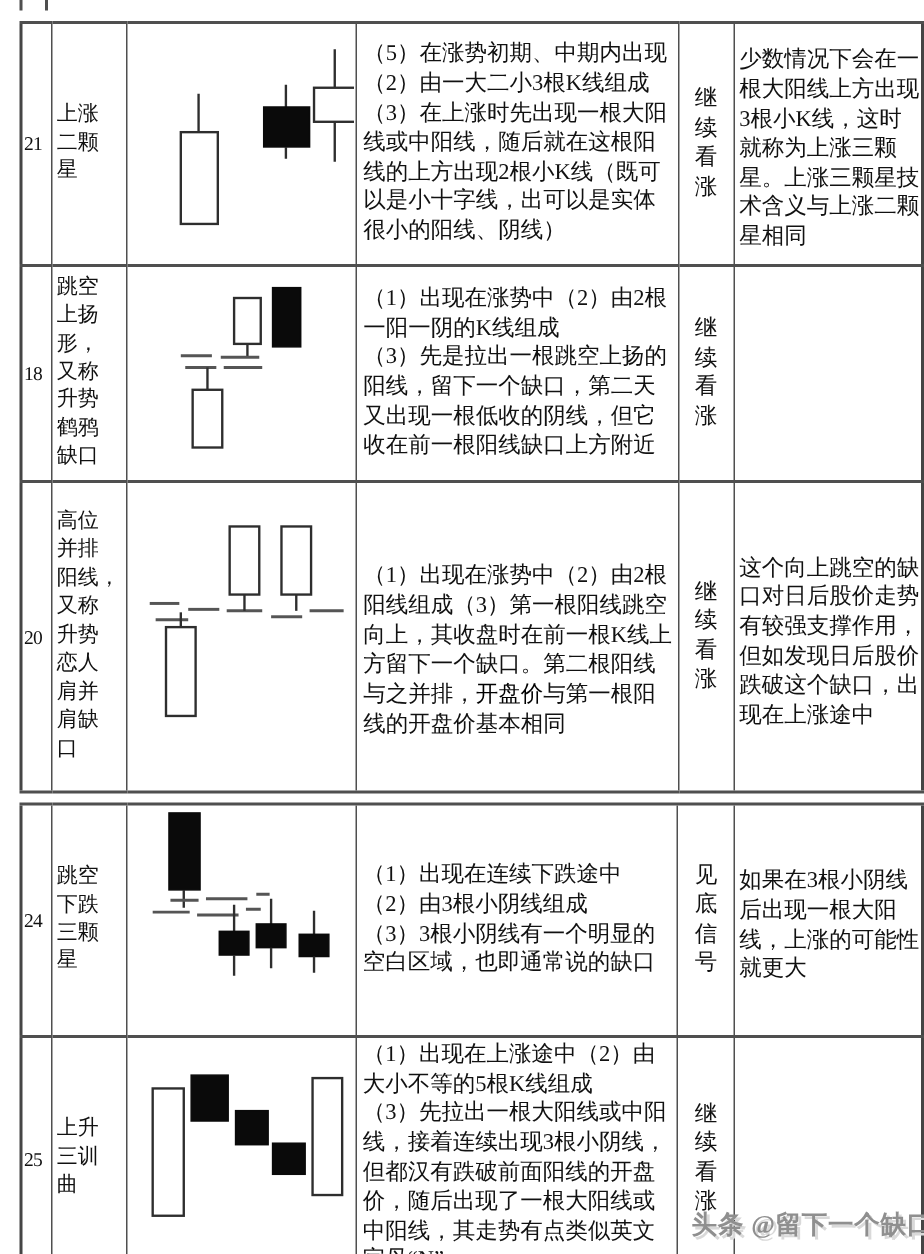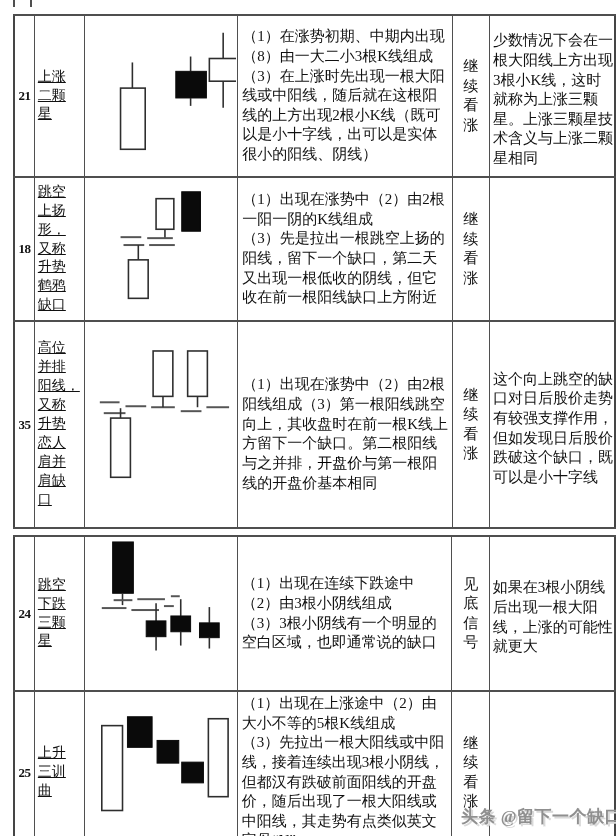--- a/index.html
+++ b/index.html
@@ -11,26 +11,26 @@
     position:absolute;left:13px;border-collapse:collapse;table-layout:fixed;
     background:#fff;border:2px solid #454545;
   }
   #table1{top:14px;}
   #table2{top:535px;}
   td{
     border:1px solid #4f4f4f;border-top-width:2px;border-bottom-width:2px;
     vertical-align:middle;overflow:hidden;padding:0;
   }
   td.num{
-    width:17px;font-size:13px;text-align:center;white-space:nowrap;
-    letter-spacing:-0.5px;padding:0 1px;font-weight:bold;
+    width:17px;font-size:13px;text-align:left;white-space:nowrap;
+    letter-spacing:-0.5px;padding:0 1px;
   }
   td.pname{
     width:46px;font-size:14px;line-height:1.35;white-space:pre-line;
-    padding:1px 1px 1px 3px;text-align:left;text-decoration:underline;
+    padding:1px 1px 1px 3px;text-align:left;
   }
   td.diag{width:152px;text-align:center;}
   td.diag svg{display:block;margin:2px auto;}
   td.desc{
     width:213px;font-size:15px;line-height:1.31;white-space:pre-line;
     padding:2px 2px 2px 4px;text-align:left;
   }
   td.sig{
     width:37px;font-size:15px;line-height:1.3;white-space:pre-line;
     text-align:center;padding:0;
@@ -80,21 +80,21 @@
             <line x1="47" y1="44" x2="47" y2="70"></line>
             <rect class="w" x="35" y="70" width="25" height="62"></rect>
             <line x1="106" y1="38" x2="106" y2="53"></line>
             <rect class="b" x="91" y="53" width="31" height="27"></rect>
             <line x1="106" y1="80" x2="106" y2="88"></line>
             <line x1="139" y1="14" x2="139" y2="40"></line>
             <rect class="w" x="125" y="40" width="28" height="23"></rect>
             <line x1="139" y1="63" x2="139" y2="90"></line>
           </svg>
         </td>
-        <td class="desc">（1）在涨势初期、中期内出现（8）由一大二小3根K线组成（3）在上涨时先出现一根大阳线或中阳线，随后就在这根阳线的上方出现2根小K线（既可以是小十字线，出可以是实体很小的阳线、阴线）</td>
+        <td class="desc">（5）在涨势初期、中期内出现（2）由一大二小3根K线组成（3）在上涨时先出现一根大阳线或中阳线，随后就在这根阳线的上方出现2根小K线（既可以是小十字线，出可以是实体很小的阳线、阴线）</td>
         <td class="sig">继
 续
 看
 涨</td>
         <td class="note">少数情况下会在一根大阳线上方出现3根小K线，这时就称为上涨三颗星。上涨三颗星技术含义与上涨二颗星相同</td>
       </tr>
 
       <tr style="height:144px">
         <td class="num">18</td>
         <td class="pname">跳空
@@ -120,21 +120,21 @@
         <td class="desc">（1）出现在涨势中（2）由2根一阳一阴的K线组成
 （3）先是拉出一根跳空上扬的阳线，留下一个缺口，第二天又出现一根低收的阴线，但它收在前一根阳线缺口上方附近</td>
         <td class="sig">继
 续
 看
 涨</td>
         <td class="note"></td>
       </tr>
 
       <tr style="height:207px">
-        <td class="num">35</td>
+        <td class="num">20</td>
         <td class="pname">高位
 并排
 阳线，
 又称
 升势
 恋人
 肩并
 肩缺
 口</td>
         <td class="diag">
@@ -153,21 +153,21 @@
             <rect class="w" x="25" y="94" width="20" height="60"></rect>
           </svg>
         </td>
         <td class="desc">
           <span>（1）出现在涨势中（2）由2根阳线组成（3）第一根阳线跳空向上，其收盘时在前一根K线上方留下一个缺口。第二根阳线与之并排，</span><span class="open-price-link" style="color:#000000">开盘价</span><span>与第一根阳线的开盘价基本相同</span>
         </td>
         <td class="sig">继
 续
 看
 涨</td>
-        <td class="note">这个向上跳空的缺口对日后股价走势有较强支撑作用，但如发现日后股价跌破这个缺口，既可以是小十字线</td>
+        <td class="note">这个向上跳空的缺口对日后股价走势有较强支撑作用，但如发现日后股价跌破这个缺口，出现在上涨途中</td>
       </tr>
     </tbody>
   </table>
 
   <table class="ktable" id="table2">
     <colgroup>
       <col style="width:17px">
         <col style="width:46px">
         <col style="width:152px">
       <col style="width:213px">

